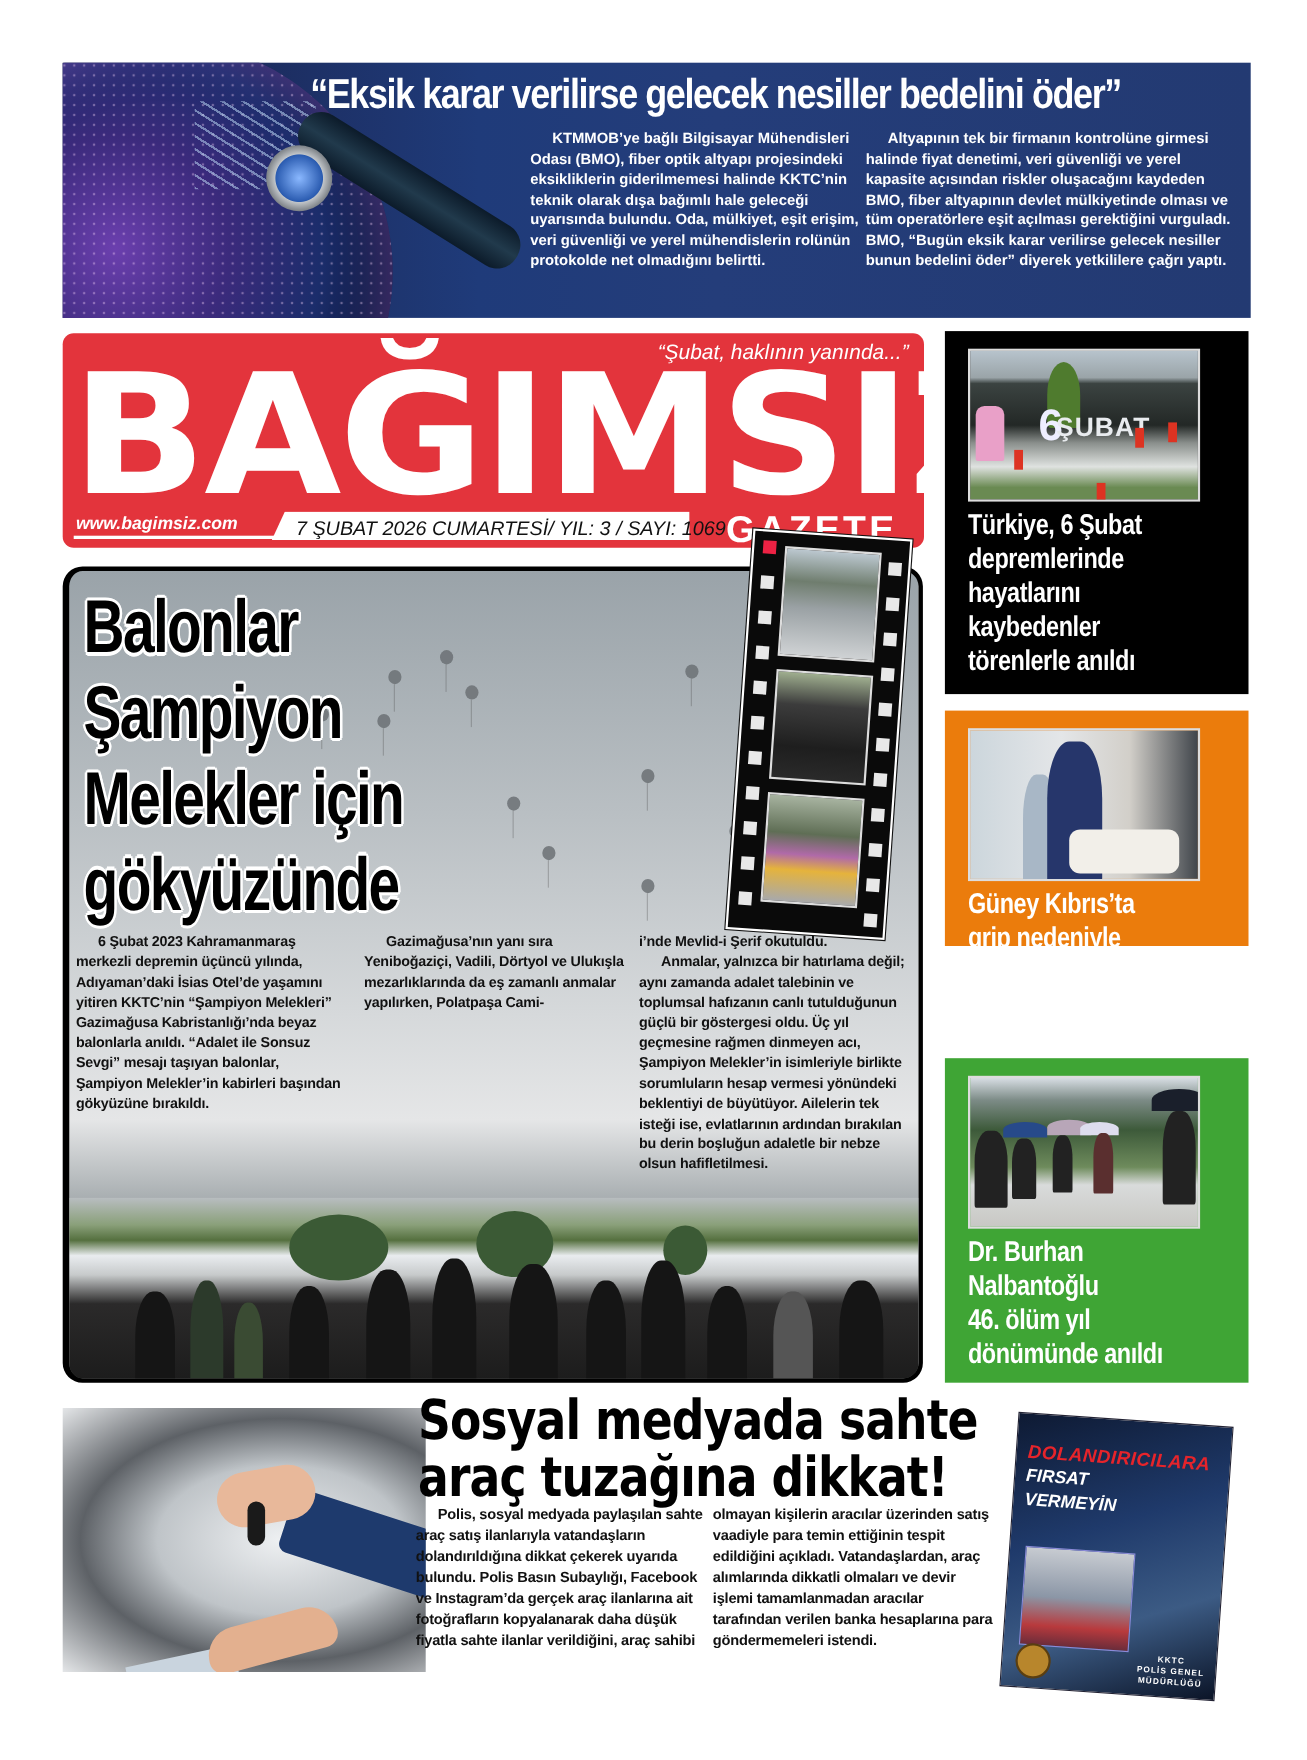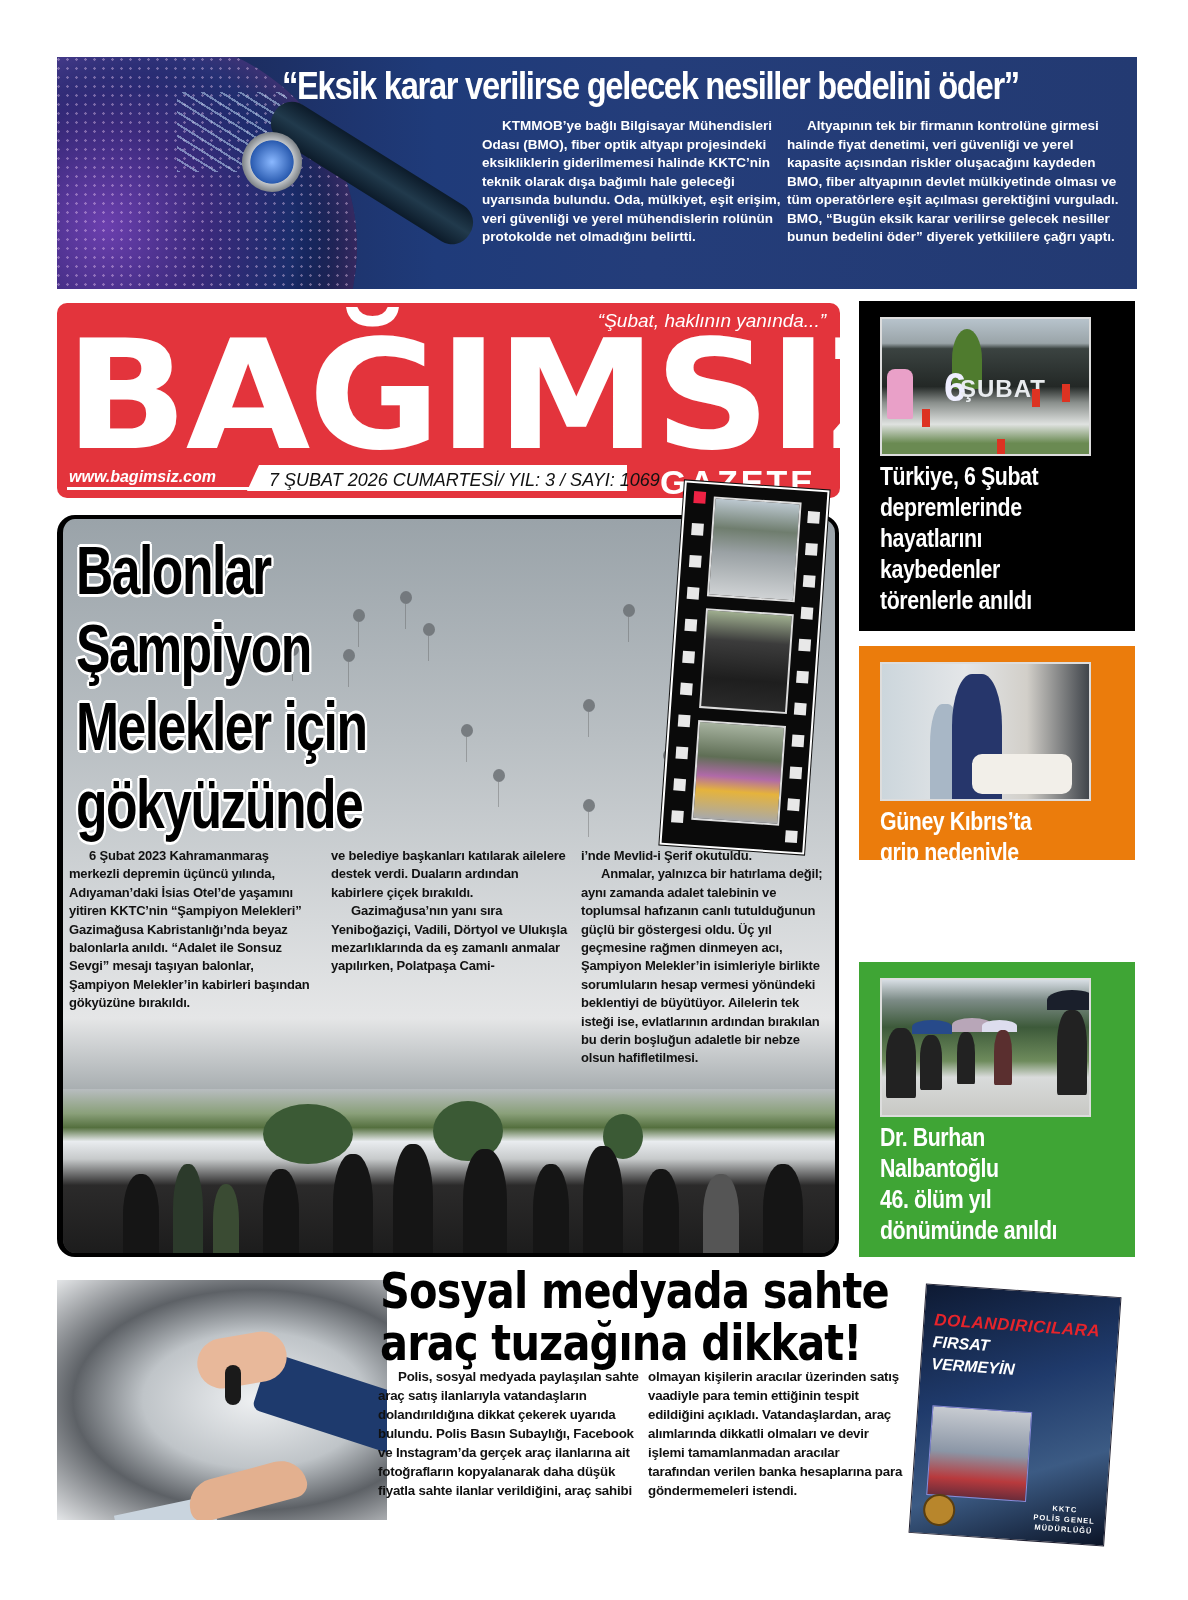--- a/index.html
+++ b/index.html
@@ -218,21 +218,20 @@
     <div>Balonlar</div>
     <div>Şampiyon</div>
     <div>Melekler için</div>
     <div>gökyüzünde</div>
   </h1>
 
   <div class="main-col c1">
     <p><span class="indent"></span><span>6 Şubat 2023 Kahramanmaraş merkezli depremin üçüncü yılında, Adıyaman’daki İsias Otel’de yaşamını yitiren KKTC’nin “Şampiyon Melekleri” Gazimağusa Kabristanlığı’nda beyaz balonlarla anıldı. “Adalet ile Sonsuz Sevgi” mesajı taşıyan balonlar, Şampiyon Melekler’in kabirleri başından gökyüzüne bırakıldı.</span></p>
   </div>
   <div class="main-col c2">
-    <p><span>ve belediye başkanları katılarak ailelere destek verdi. Duaların ardından kabirlere çiçek bırakıldı.</span></p>
     <p><span class="indent"></span><span>Gazimağusa’nın yanı sıra Yeniboğaziçi, Vadili, Dörtyol ve Ulukışla mezarlıklarında da eş zamanlı anmalar yapılırken, Polatpaşa Cami-</span></p>
   </div>
   <div class="main-col c3">
     <p><span>i’nde Mevlid-i Şerif okutuldu.</span></p>
     <p><span class="indent"></span><span>Anmalar, yalnızca bir hatırlama değil; aynı zamanda adalet talebinin ve toplumsal hafızanın canlı tutulduğunun güçlü bir göstergesi oldu. Üç yıl geçmesine rağmen dinmeyen acı, Şampiyon Melekler’in isimleriyle birlikte sorumluların hesap vermesi yönündeki beklentiyi de büyütüyor. Ailelerin tek isteği ise, evlatlarının ardından bırakılan bu derin boşluğun adaletle bir nebze olsun hafifletilmesi.</span></p>
   </div>
 
   <div class="crowd">
     <div class="tree2" style="left:200px;top:15px;width:90px;height:60px"></div>
     <div class="tree2" style="left:370px;top:12px;width:70px;height:60px"></div>

